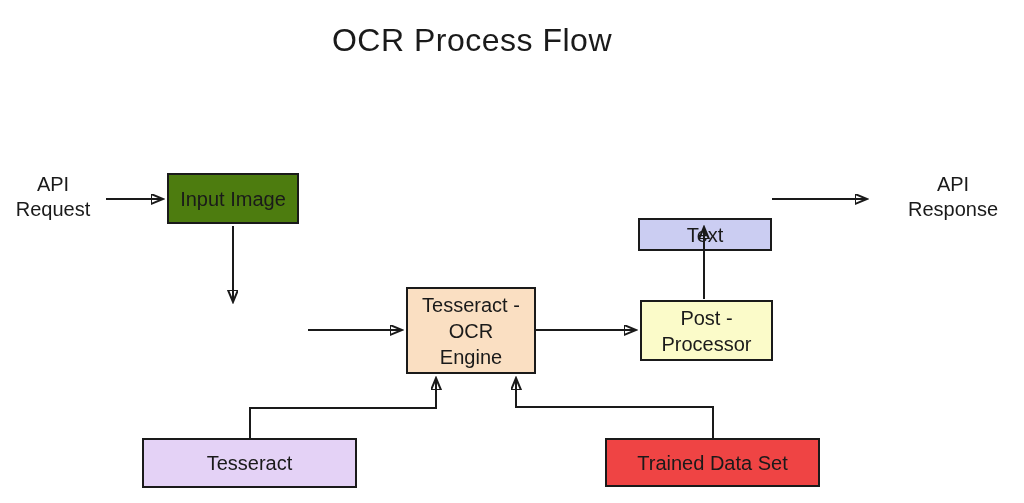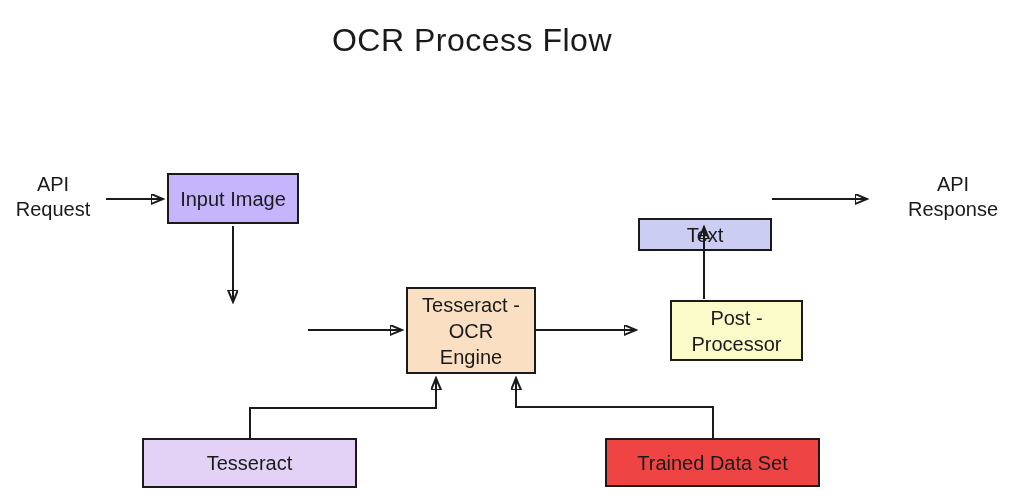--- a/index.html
+++ b/index.html
@@ -38,41 +38,41 @@
     align-items: center;
     justify-content: center;
     text-align: center;
     font-size: 20px;
     line-height: 26px;
     white-space: pre-line;
   }
   #node-input-image      { left: 167px; top: 173px; width: 132px; height: 51px; }
   #node-pre-processor    { left: 158px; top: 306px; width: 150px; height: 47px; }
   #node-tesseract        { left: 406px; top: 287px; width: 130px; height: 87px; }
-  #node-post-processor   { left: 640px; top: 300px; width: 133px; height: 61px; margin-left: 30px; }
+  #node-post-processor   { left: 640px; top: 300px; width: 133px; height: 61px; }
   #node-text             { left: 638px; top: 174px; width: 134px; height: 33px; margin-top: 44px; }
   #node-leptonica        { left: 142px; top: 438px; width: 215px; height: 50px; }
   #node-trained-data-set { left: 605px; top: 438px; width: 215px; height: 49px; }
   svg.connectors { position: absolute; left: 0; top: 0; pointer-events: none; }
   svg.connectors path { fill: none; stroke: #1a1a1a; stroke-width: 2; }
 </style>
 </head>
 <body>
 
 <div class="canvas">
 
   <div class="title">OCR Process Flow</div>
 
   <div class="endpoint-label" id="api-request">API
 Request</div>
 
   <div class="endpoint-label" id="api-response">API
 Response</div>
 
-  <div class="node" id="node-input-image" style="background-color: #c4b5fd;">Input Image</div>
+  <div class="node" id="node-input-image" style="background-color: #4d7c0f;">Input Image</div>
 
 
   <div class="node" id="node-tesseract" style="background-color: rgb(250, 223, 194);">Tesseract -
 OCR
 Engine</div>
 
   <div class="node" id="node-post-processor" style="background-color: rgb(251, 251, 201);">Post -
 Processor</div>
 
   <div class="node" id="node-text" style="background-color: rgb(203, 205, 242);">Text</div>

